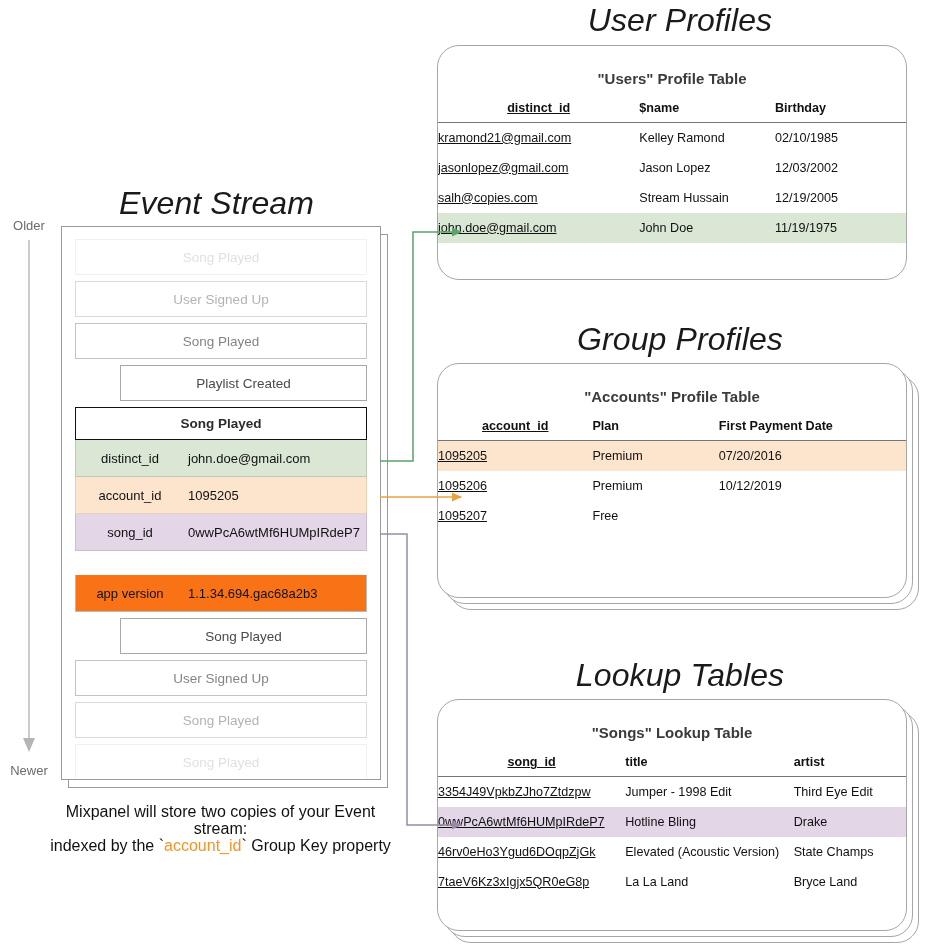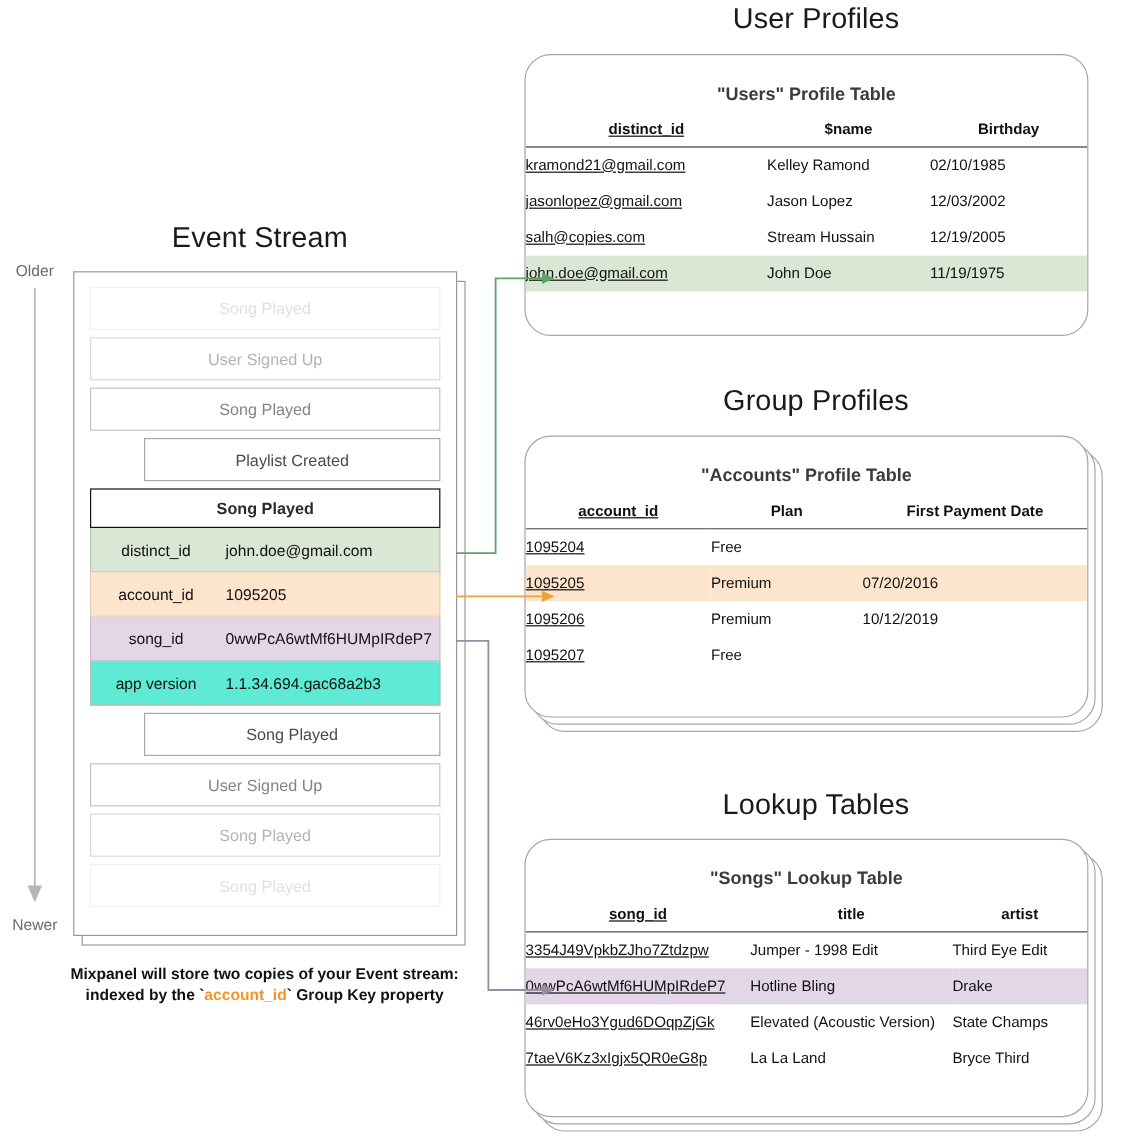--- a/index.html
+++ b/index.html
@@ -12,25 +12,26 @@
     width: 941px; height: 951px;
     position: relative;
     font-family: "Liberation Sans", sans-serif;
     color: #000;
     overflow: hidden;
   }
 
   
   .section-title {
     position: absolute;
-    font-size: 24px;
+    font-size: 32px;
     font-weight: 400;
     color: #1a1a1a;
     text-align: center;
     letter-spacing: 0.1px;
+    font-style: italic;
   }
   #title-user-profiles  { left: 430px; top: 2px;   width: 500px; }
   #title-group-profiles { left: 430px; top: 321px; width: 500px; text-align: center; }
   #title-lookup-tables  { left: 430px; top: 657px; width: 500px; }
   #title-event-stream   { left: 60px;  top: 185px; width: 313px; }
 
   
   #timeline { position: absolute; left: 0px; top: 218px; width: 58px; height: 560px; }
   #timeline .tl-label {
     position: absolute; width: 58px; text-align: center;
@@ -78,26 +79,26 @@
     border: 1px solid #b9b9b9;
     border-top: none;
     display: flex; align-items: center;
     font-size: 13px; color: #111;
   }
   .prop-key   { width: 108px; text-align: center; flex: none; }
   .prop-value { flex: 1; text-align: left; padding-left: 4px; }
   .prop-green  { background: #d9e7d4; border-color: #b9cdb3; }
   .prop-orange { background: #fce4cd; border-color: #e8cfb6; }
   .prop-purple { background: #e2d6e7; border-color: #cbbed2; }
-  .prop-plain  { background: #5eead4; }
+  .prop-plain  { background: #f97316; margin-top: 24px; }
 
   
   #caption {
     position: absolute; left: 38px; top: 803px; width: 365px;
-    text-align: center; font-size: 13px; line-height: 17px; color: #111; font-weight: bold;
+    text-align: center; font-size: 16px; line-height: 17px; color: #111;
   }
   .code-green  { color: #1f9a4d; }
   .code-orange { color: #f59425; }
 
   
   .table-card-wrap { position: absolute; }
   .tc-layer {
     position: absolute;
     background: #fff;
     border: 1.5px solid #a6a6a6;
@@ -125,21 +126,21 @@
   }
   table.dtable th {
     font-weight: bold;
     color: #111;
     padding: 4px 0 7px 0;
     font-size: 12.6px;
     border-bottom: 1.3px solid #757575;
     white-space: nowrap;
   }
   table.dtable th.k   { text-align: center; text-decoration: underline; }
-  table.dtable th.v   { text-align: center; }
+  table.dtable th.v   { text-align: left; }
   table.dtable td {
     padding: 0;
     height: 30px;
     color: #111;
     white-space: nowrap;
     vertical-align: middle;
   }
   table.dtable td.k { text-align: left; }
   table.dtable td.k span { text-decoration: underline; }
   table.dtable td.v { text-align: left; }
@@ -298,25 +299,20 @@
           <col style="width:40%">
         </colgroup>
       <thead>
         <tr>
           <th class="k">account_id</th>
           <th class="v">Plan</th>
           <th class="v">First Payment Date</th>
         </tr>
       </thead>
       <tbody>
-        <tr>
-          <td class="k"><span>1095204</span></td>
-          <td class="v">Free</td>
-          <td class="v"></td>
-        </tr>
         <tr class="hl-orange">
           <td class="k"><span>1095205</span></td>
           <td class="v">Premium</td>
           <td class="v">07/20/2016</td>
         </tr>
         <tr>
           <td class="k"><span>1095206</span></td>
           <td class="v">Premium</td>
           <td class="v">10/12/2019</td>
         </tr>
@@ -360,21 +356,21 @@
           <td class="v">Drake</td>
         </tr>
         <tr>
           <td class="k"><span>46rv0eHo3Ygud6DOqpZjGk</span></td>
           <td class="v">Elevated (Acoustic Version)</td>
           <td class="v">State Champs</td>
         </tr>
         <tr>
           <td class="k"><span>7taeV6Kz3xIgjx5QR0eG8p</span></td>
           <td class="v">La La Land</td>
-          <td class="v">Bryce Third</td>
+          <td class="v">Bryce Land</td>
         </tr>
       </tbody>
     </table>
   </div>
 </div>
 
 <svg id="connectors">
   <defs>
     <marker id="ah-green" viewBox="0 0 10 10" refX="9" refY="5" markerWidth="7" markerHeight="7" orient="auto-start-reverse">
       <path d="M0,0.5 L10,5 L0,9.5 z" fill="#5aa469"></path>

